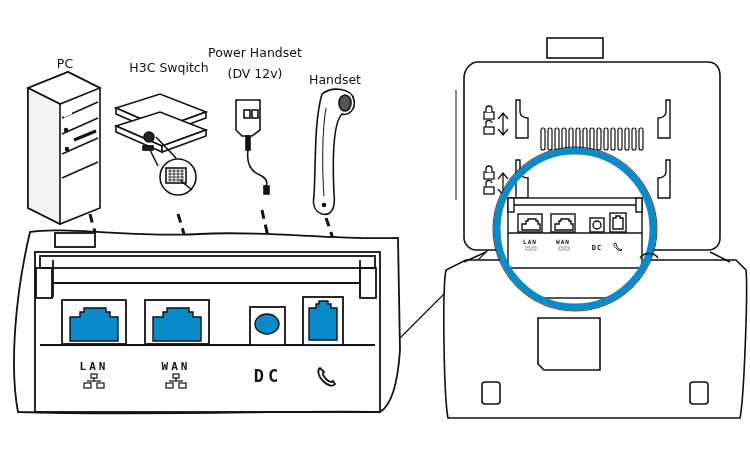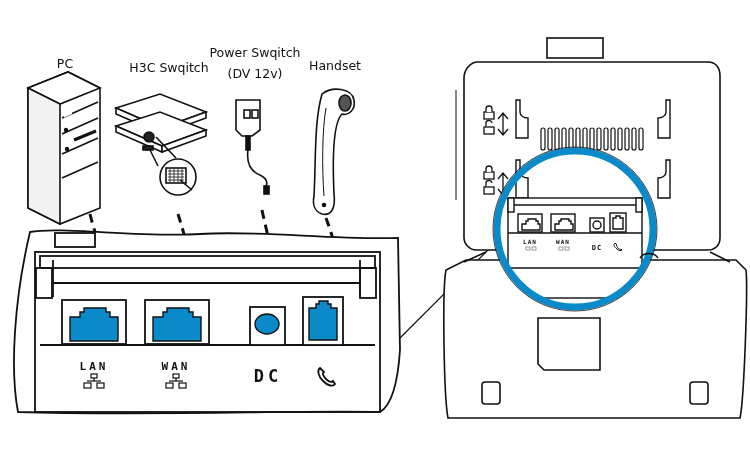--- a/index.html
+++ b/index.html
@@ -6,23 +6,23 @@
   body { width:750px; height:452px; position:relative; overflow:hidden; font-family:"Liberation Sans", sans-serif; }
   .lbl { position:absolute; font-family:"DejaVu Sans", sans-serif; font-size:12.5px; color:#111; white-space:nowrap; text-align:center; }
   svg { position:absolute; left:0; top:0; }
   .port-lbl { font-family:"DejaVu Sans Mono", monospace; font-weight:bold; fill:#111; }
 </style>
 </head>
 <body>
 
 <div class="lbl" style="left:50px; top:56px; width:30px;">PC</div>
 <div class="lbl" style="left:124px; top:60px; width:90px;">H3C Swqitch</div>
-<div class="lbl" style="left:205px; top:45px; width:100px;">Power Swqitch</div>
+<div class="lbl" style="left:205px; top:45px; width:100px;">Power Handset</div>
 <div class="lbl" style="left:220px; top:66px; width:70px;">(DV 12v)</div>
-<div class="lbl" style="left:305px; top:58px; width:60px;">Handset</div>
+<div class="lbl" style="left:305px; top:72px; width:60px;">Handset</div>
 
 <svg width="750" height="452" viewBox="0 0 750 452">
   <defs>
     <clipPath id="circClip">
         <circle cx="575" cy="229" r="78"></circle>
       </clipPath>
   </defs>
 
   <g stroke="#111" stroke-width="1.6" fill="#fff">
     <polygon points="28,88 68,72 100,88 100,208 60,224 28,208"></polygon>

